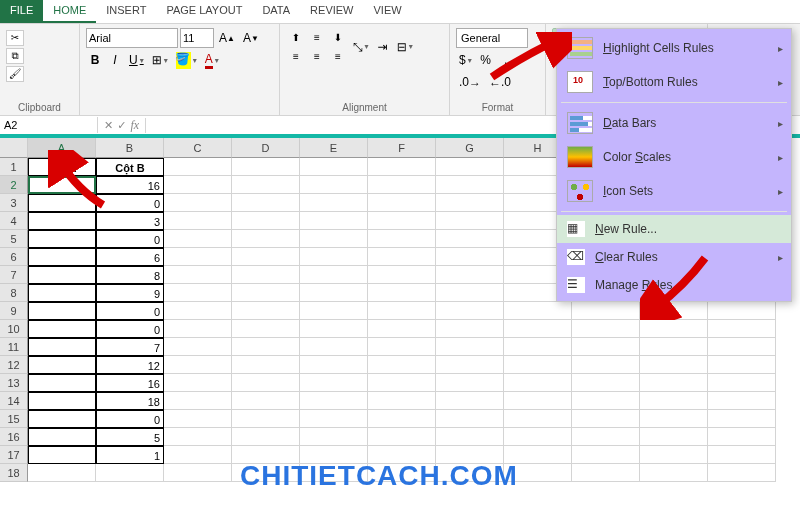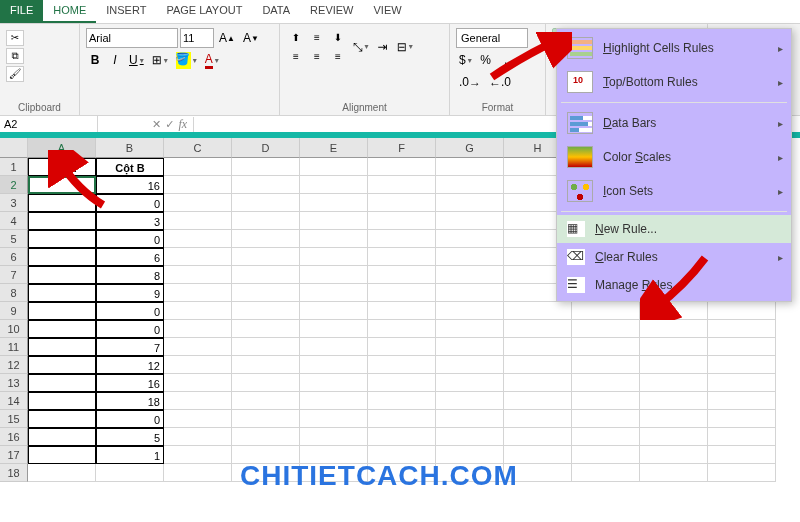--- a/index.html
+++ b/index.html
@@ -42,21 +42,21 @@
 .num-select{width:72px; height:20px; border:1px solid #ababab; background:#fff; font-size:11px; padding:0 4px;}
 
 
 .styles-btn { display:flex; align-items:center; gap:4px; height:24px; padding:2px 6px; border:1px solid #a0c8a8; background:#c3e0c9; border-radius:2px; font-size:11px; }
 .cf-icon{width:16px;height:16px;background:linear-gradient(#d08030,#d08030) 0 0/8px 8px no-repeat,linear-gradient(#7ab060,#7ab060) 8px 8px/8px 8px no-repeat,linear-gradient(#5080c0,#5080c0) 0 8px/8px 8px no-repeat; border:1px solid #888;}
 
 .cells-btn{display:flex; align-items:center; gap:4px; font-size:11px; padding:2px 4px; height:20px;}
 .cells-icon{width:14px;height:14px; border:1px solid #888; background:repeating-linear-gradient(0deg,#fff,#fff 3px,#c8d8f0 3px,#c8d8f0 4px);}
 
 
-.fbar{display:flex; height:22px; border-bottom:6px solid #14b8a6; align-items:center;gap:48px;}
+.fbar{display:flex; height:22px; border-bottom:4px solid #14b8a6; align-items:center;}
 .name-box{width:98px; border-right:1px solid #d4d4d4; padding:2px 4px; font-size:11px; display:flex; align-items:center;}
 .fbar-btns{display:flex; align-items:center; gap:4px; padding:0 6px; border-right:1px solid #d4d4d4; color:#888; font-size:11px;}
 .fbar-fx{font-style:italic; font-family:"Times New Roman",serif; font-size:12px;}
 .fbar-input{flex:1; padding:2px 4px; font-size:11px;}
 .corner{width:28px; height:20px; background:#e6e6e6; border-right:1px solid #ccc; border-bottom:1px solid #999;}
 .col-headers{display:flex; height:20px;}
 .col-h{width:68px; background:#e6e6e6; border-right:1px solid #ccc; border-bottom:1px solid #999; text-align:center; font-size:11px; line-height:20px; color:#444;}
 .col-h.active{background:#d6d6d6; color:#217346;}
 .row-headers{display:flex; flex-direction:column; width:28px;}
 .row-h{height:18px; background:#e6e6e6; border-right:1px solid #999; border-bottom:1px solid #ccc; text-align:center; font-size:11px; line-height:18px; color:#444;}

